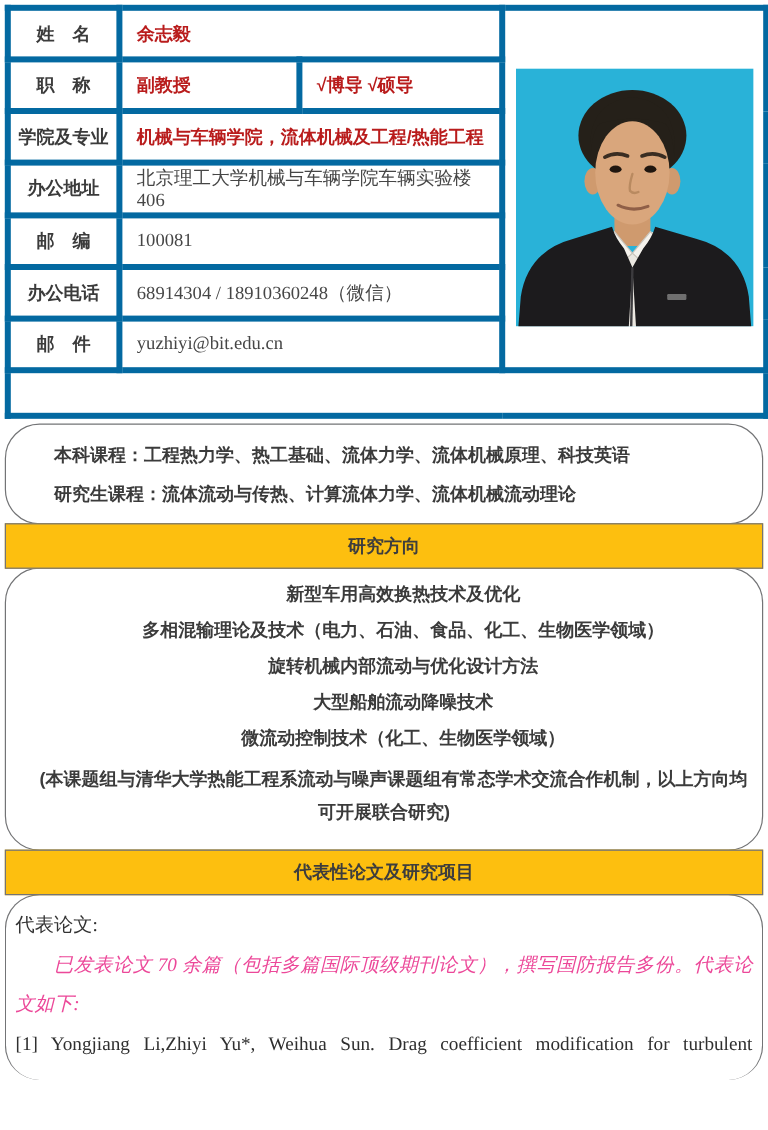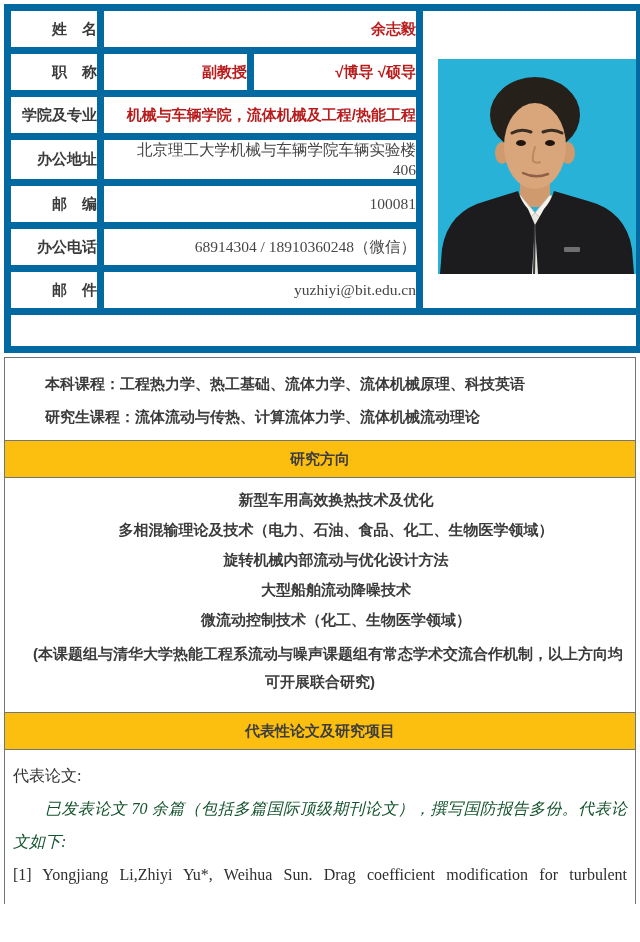--- a/index.html
+++ b/index.html
@@ -2,47 +2,47 @@
 <html><head>
 <meta charset="utf-8">
 <style>
   * { box-sizing: border-box; margin: 0; padding: 0; }
   html, body { width: 640px; height: 942px; background: #ffffff; overflow: hidden;
     font-family: "Liberation Sans", sans-serif; color: #3a3a3a; }
   .doc { position: absolute; top: 4px; left: 4px; width: 632px; }
 
   
   table.info { border-collapse: collapse; table-layout: fixed; width: 632px; }
-  table.info td { border: 7px solid #0369a1; text-align: right; }
+  table.info td { border: 5px solid #0369a1; }
   td.lbl { text-align: center; font-weight: 600; font-size: 15px; color: #3b3b3b; height: 43px; }
   td.val { padding-left: 12px; font-weight: 700; font-size: 15px; color: #b91c1c; height: 43px; }
   td.val.serif { font-family: "Liberation Serif", serif; font-weight: 400; font-size: 15.5px; color: #464646; }
   tr.empty td { height: 38px; }
   td.photo-cell { vertical-align: top; text-align: center; padding-top: 48px; background: #ffffff; }
   .photo-frame { display: inline-block; width: 198px; height: 215px; line-height: 0; }
 
   
   .gap { height: 4px; }
   .stack > div { border: 1px solid #737476; }
   .stack > div + div { margin-top: -1px; }
   .bar { height: 38px; background: #fdbf0f; display: flex; align-items: center; justify-content: center;
          font-size: 15px; font-weight: 600; color: #3d3d3d; position: relative; z-index: 2; }
-  .block { background: #ffffff; }
+  .block { background: #ffffff; border-radius: 29px; }
 
   .courses { height: 84px; padding: 9px 8px 0 8px; }
   .courses p { padding-left: 32px; line-height: 33px; font-size: 15px; font-weight: 600; color: #3b3b3b; }
 
   .research { height: 236px; padding: 7px 8px 0 8px; text-align: center; }
   .research p.ritem { padding-left: 32px; line-height: 30px; font-size: 15px; font-weight: 600; color: #3b3b3b; }
   .research p.rnote { margin-top: 5px; text-indent: 16px; line-height: 28px; font-size: 15px; font-weight: 600; color: #3b3b3b; }
 
   .papers { height: 155px; padding: 9px 8px 0 8px; border-bottom: none !important; }
   .papers .plabel { font-family: "Liberation Serif", serif; font-size: 16px; line-height: 33px; color: #333; }
   .papers .pintro { font-family: "Liberation Serif", serif; font-style: italic; font-size: 16px; line-height: 33px;
-                    text-indent: 32px; text-align: justify; color: #14532d; }
+                    text-indent: 32px; text-align: justify; color: #ec4899; }
   .papers .pline  { font-family: "Liberation Serif", serif; font-size: 16px; line-height: 33px;
                     text-align: justify; text-align-last: justify; color: #2f2f2f; }
 </style>
 </head>
 <body>
 
 <div class="doc">
 
   <table class="info">
     <colgroup>

